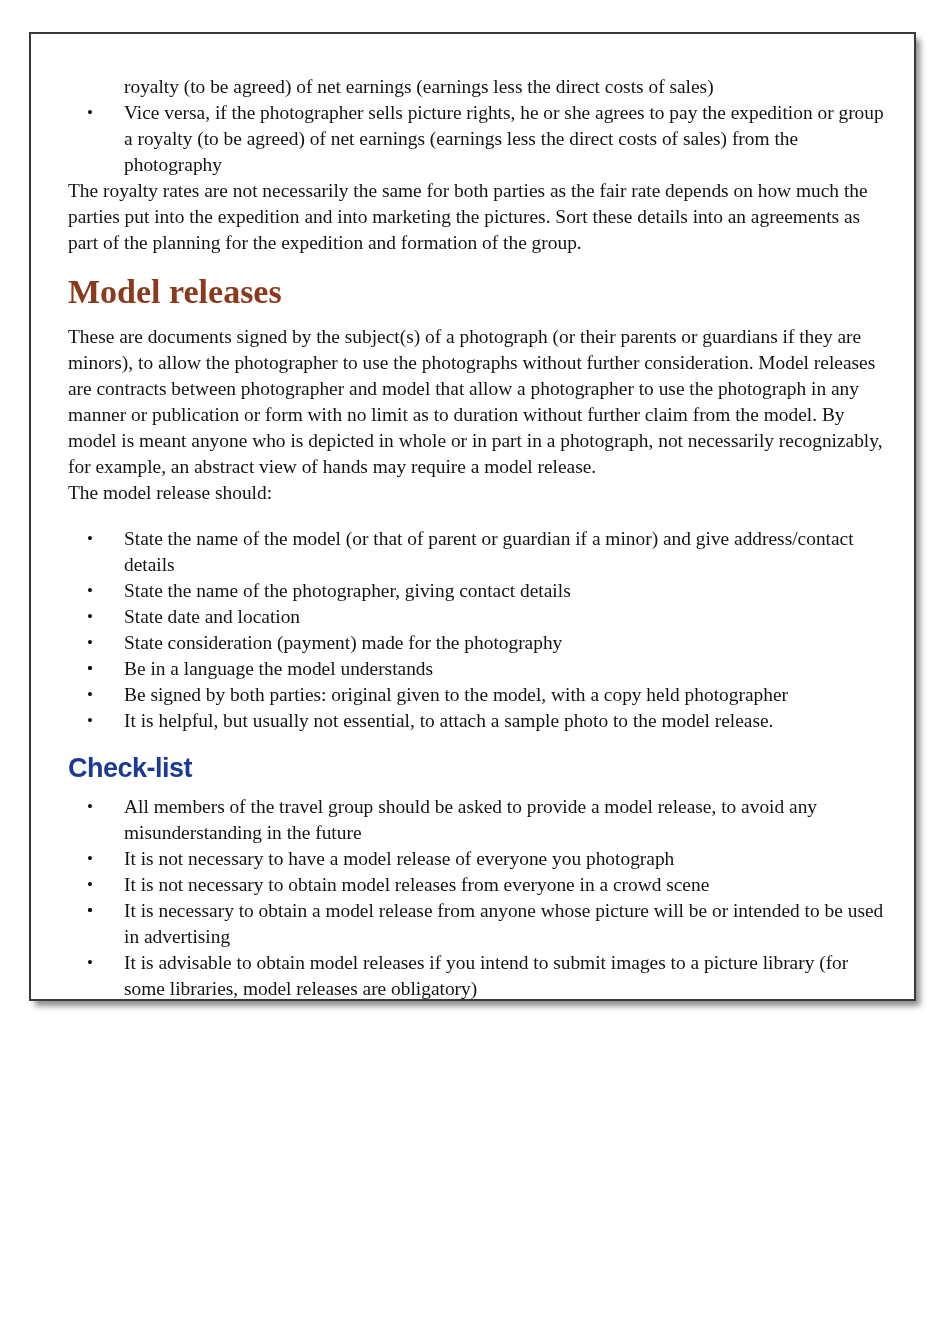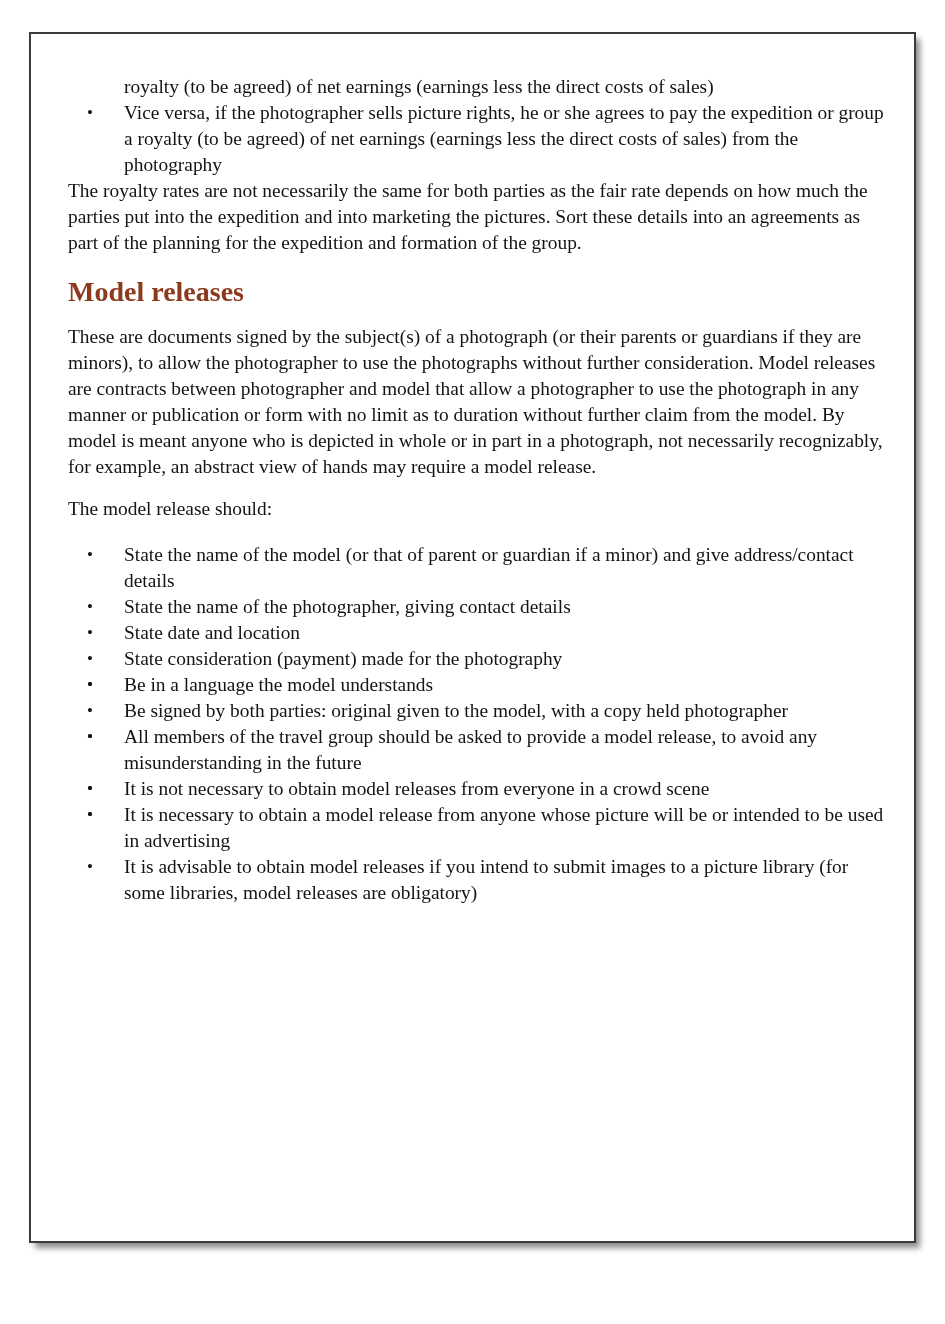--- a/index.html
+++ b/index.html
@@ -12,21 +12,21 @@
     width: 945px;
     height: 1324px;
     background: #ffffff;
     overflow: hidden;
   }
   .page {
     position: absolute;
     left: 29px;
     top: 32px;
     width: 887px;
-    height: 1211px;
+    height: 969px;
     box-sizing: border-box;
     background: #ffffff;
     border: 2px solid var(--page-border, #3a3a3a);
     box-shadow: 5px 6px 6px -1px rgba(0,0,0,0.45);
     padding: 40px 26px 0 37px;
     font-family: "Liberation Serif", "DejaVu Serif", serif;
     font-size: 19.4px;
     line-height: 26px;
     color: var(--body-text, #141414);
   }
@@ -51,26 +51,26 @@
   }
   .carryover-list { margin-bottom: 30px; }
   .para-royalty { margin-bottom: 12px; }
   h2 {
     margin: 0;
     padding: 0;
     font-weight: bold;
   }
   .h-brown {
     font-family: "Liberation Serif", "DejaVu Serif", serif;
-    font-size: 28px;
+    font-size: 34px;
     line-height: 30px;
     color: var(--heading-model-releases, #8b3a1e);
     margin: 21px 0 17px 0;
   }
-  .para-model { margin-bottom: 16px; }
+  .para-model { }
   .para-leadin { margin-bottom: 20px; }
   .h-blue {
     font-family: "Liberation Sans", "DejaVu Sans", sans-serif;
     font-size: 27px;
     line-height: 32px;
     letter-spacing: -0.5px;
     color: var(--heading-checklist, #1b3a94);
     margin: 18px 0 10px 0;
   }
 </style>
@@ -120,31 +120,34 @@
       <li>
         <span class="bullet-glyph">•</span>
         <span>Be in a language the model understands</span>
       </li>
       <li>
         <span class="bullet-glyph">•</span>
         <span>Be signed by both parties: original given to the model, with a copy held photographer</span>
       </li>
       <li>
         <span class="bullet-glyph">•</span>
+        <span>It is helpful, but usually not essential, to attach a sample photo to the model release.</span>
       </li>
     </ul>
 
+    <h2 class="h-blue">Check-list</h2>
 
     <ul class="bullets">
       <li>
         <span class="bullet-glyph">•</span>
         <span>All members of the travel group should be asked to provide a model release, to avoid any misunderstanding in the future</span>
       </li>
       <li>
         <span class="bullet-glyph">•</span>
+        <span>It is not necessary to have a model release of everyone you photograph</span>
       </li>
       <li>
         <span class="bullet-glyph">•</span>
         <span>It is not necessary to obtain model releases from everyone in a crowd scene</span>
       </li>
       <li>
         <span class="bullet-glyph">•</span>
       </li>
       <li>
         <span class="bullet-glyph">•</span>

